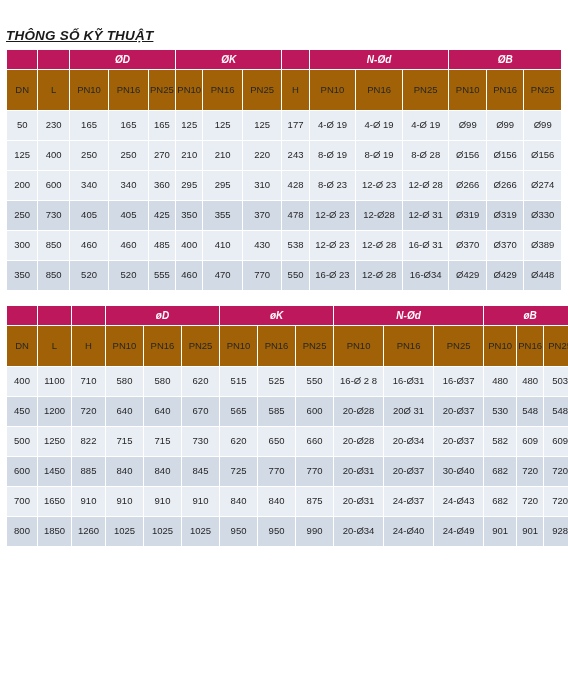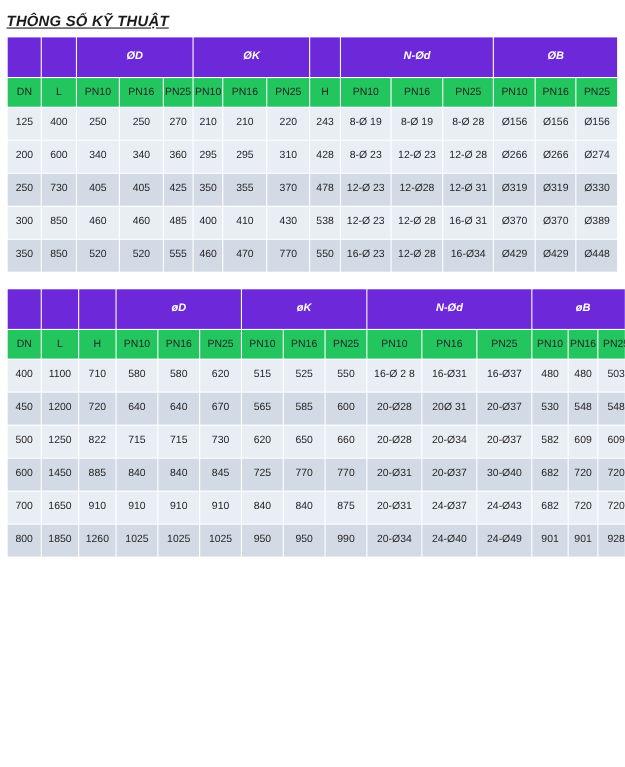--- a/index.html
+++ b/index.html
@@ -23,21 +23,21 @@
     padding: 0;
   }
 
   .page-title {
     font-size: 13.5px;
     font-weight: bold;
     font-style: italic;
     text-decoration: underline;
     color: #1a1a1a;
     letter-spacing: 0.2px;
-    padding: 12px 0 6px 6px;
+    padding: 28px 0 6px 6px;
     white-space: nowrap;
   }
 
   table.spec {
     border-collapse: separate;
     border-spacing: 1px;
     width: 556px;
     margin: 0 0 0 6px;
     table-layout: fixed;
   }
@@ -49,35 +49,35 @@
     font-weight: normal;
     font-size: 9.5px;
     line-height: 1.12;
     color: #262626;
     word-wrap: break-word;
     overflow-wrap: break-word;
   }
 
   
   tr.group-row td {
-    background: #6d28d9;
+    background: #be185d;
     color: #ffffff;
     font-style: italic;
     font-weight: bold;
     font-size: 10px;
-    height: 36px;
+    height: 19px;
   }
   tr.group-row td.blank {
     color: #5B9BD5;
   }
 
   
   tr.sub-row td {
-    background: #22c55e;
-    height: 26px;
+    background: #a16207;
+    height: 40px;
     font-size: 9.5px;
     color: #262626;
   }
 
   
   tr.data-row td {
     height: 29px;
     background: #E9EDF4;
   }
   tr.data-row.alt td {
@@ -171,20 +171,37 @@
           <td>PN10</td>
           <td>PN16</td>
           <td>PN25</td>
           <td>PN10</td>
           <td>PN16</td>
           <td>PN25</td>
         </tr>
     </thead>
     <tbody>
         <tr class="data-row">
+          <td>50</td>
+          <td>230</td>
+          <td>165</td>
+          <td>165</td>
+          <td>165</td>
+          <td>125</td>
+          <td>125</td>
+          <td>125</td>
+          <td>177</td>
+          <td>4-Ø 19</td>
+          <td>4-Ø 19</td>
+          <td>4-Ø 19</td>
+          <td>Ø99</td>
+          <td>Ø99</td>
+          <td>Ø99</td>
+        </tr>
+        <tr class="data-row">
           <td>125</td>
           <td>400</td>
           <td>250</td>
           <td>250</td>
           <td>270</td>
           <td>210</td>
           <td>210</td>
           <td>220</td>
           <td>243</td>
           <td class="va-top">8-Ø 19</td>

